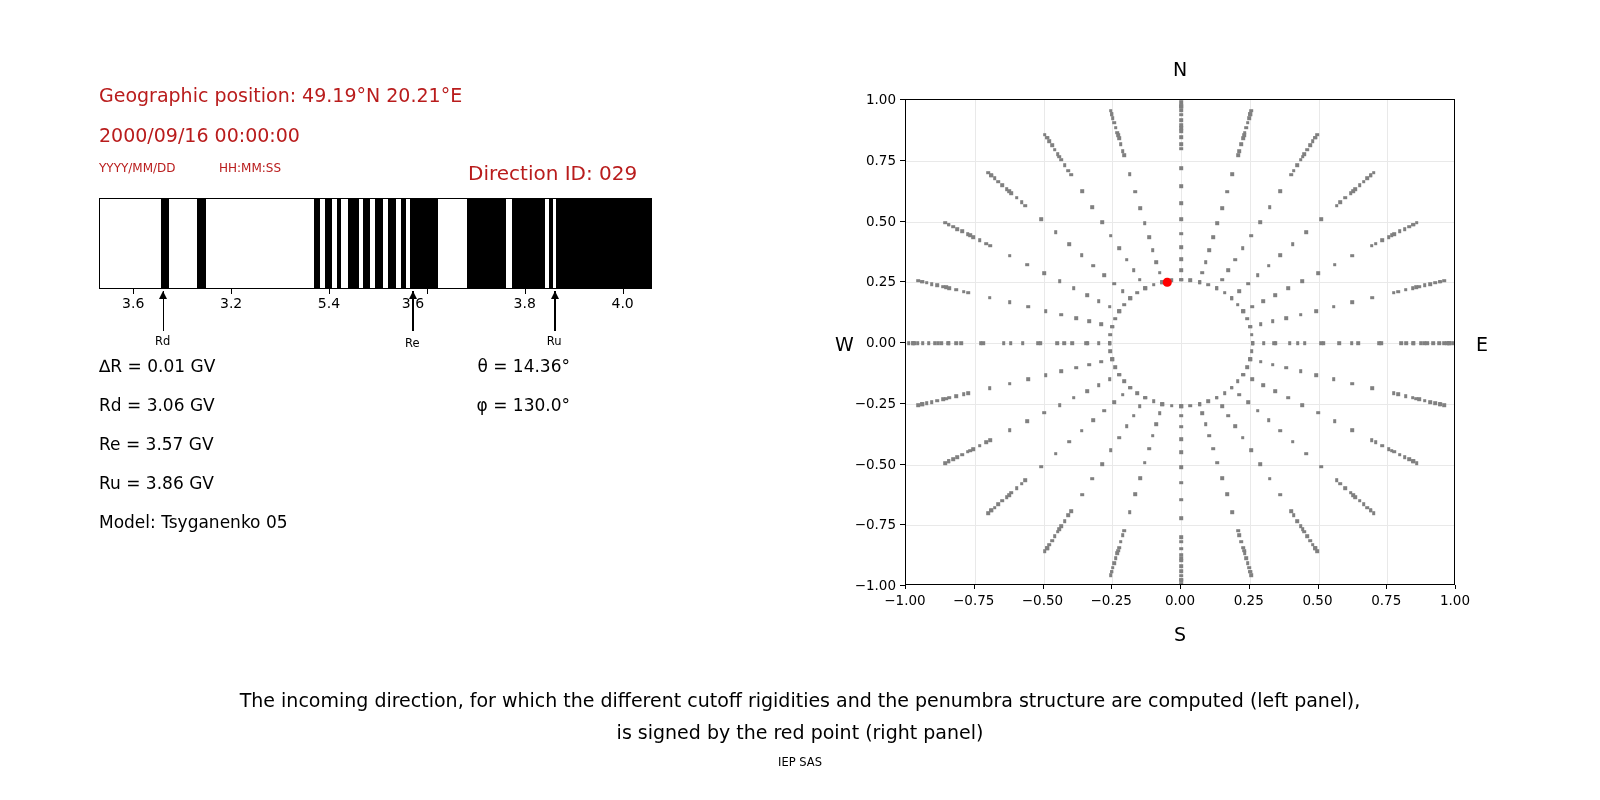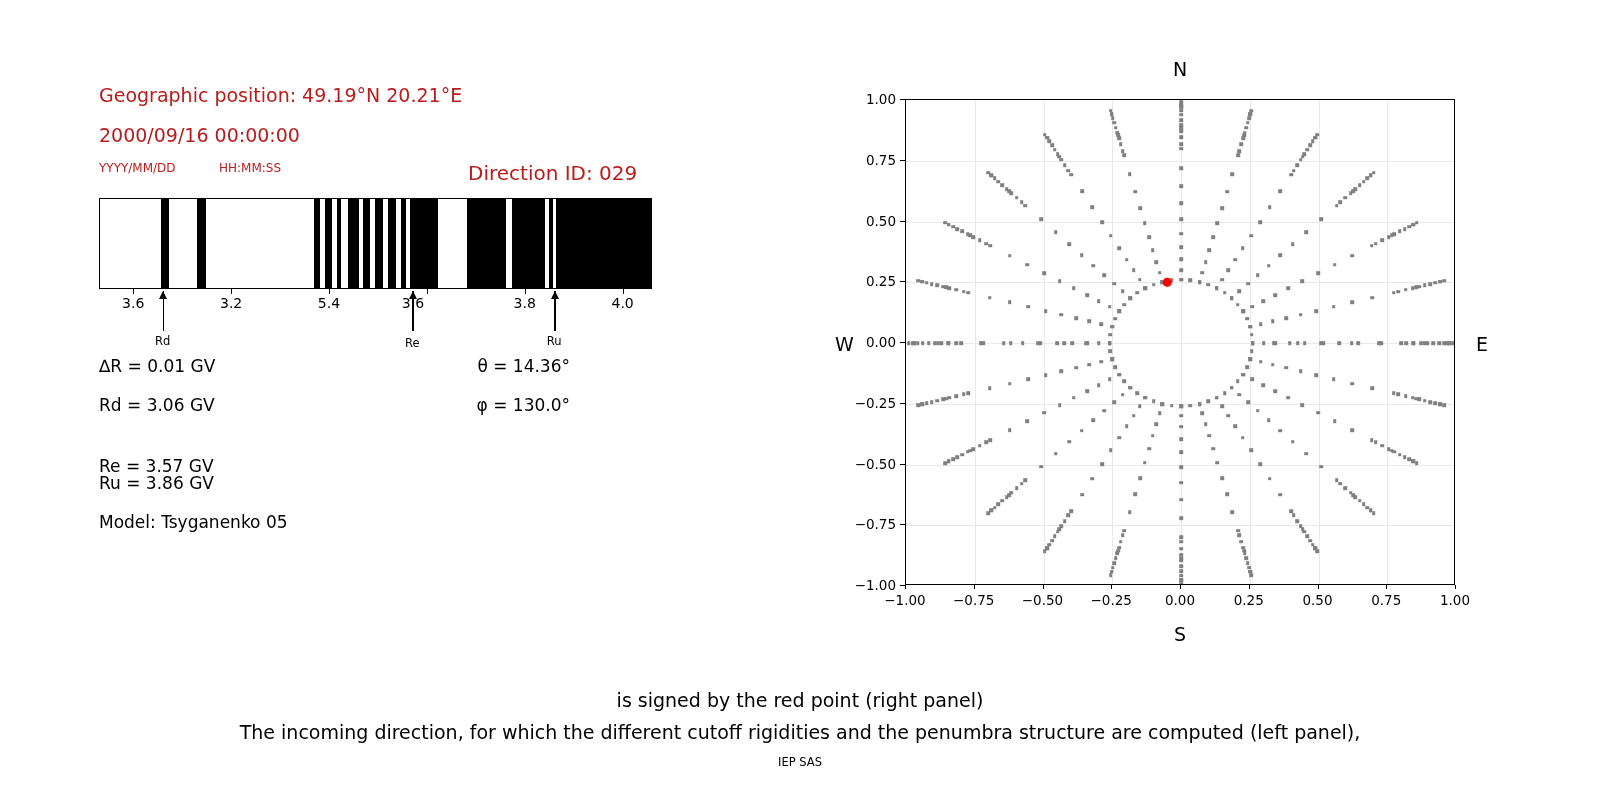--- a/index.html
+++ b/index.html
@@ -246,21 +246,21 @@
       <div class="marker-arrow" style="left: 63.6195px;"></div>
       <div class="marker-label" style="left: 63.6195px; top: 45px;">Rd</div>
       <div class="marker-arrow" style="left: 313.204px;"></div>
       <div class="marker-label" style="left: 313.204px; top: 47px;">Re</div>
       <div class="marker-arrow" style="left: 455.124px;"></div>
       <div class="marker-label" style="left: 455.124px; top: 45px;">Ru</div>
     </div>
 
   <div class="param param-left" style="top:356px">∆R = 0.01 GV</div>
   <div class="param param-left" style="top:395px">Rd = 3.06 GV</div>
-  <div class="param param-left" style="top:456px">Re = 3.57 GV</div>
+  <div class="param param-left" style="top:434px">Re = 3.57 GV</div>
   <div class="param param-left" style="top:473px">Ru = 3.86 GV</div>
   <div class="param param-left" style="top:512px">Model: Tsyganenko 05</div>
 
   <div class="param param-right" style="top:356px">θ = 14.36°</div>
   <div class="param param-right" style="top:395px">φ = 130.0°</div>
 </div>
 
 <div id="right-panel">
   <div id="polar-axes">
     <div id="selected-direction-point" style="left: 261.25px; top: 182.25px;"></div>
@@ -884,16 +884,16 @@
     <div class="ax-lbl-y" style="top: 281.25px;">0.25</div>
     <div class="ax-tick-y" style="top: 220.5px;"></div>
     <div class="ax-lbl-y" style="top: 220.5px;">0.50</div>
     <div class="ax-tick-y" style="top: 159.75px;"></div>
     <div class="ax-lbl-y" style="top: 159.75px;">0.75</div>
     <div class="ax-tick-y" style="top: 99px;"></div>
     <div class="ax-lbl-y" style="top: 99px;">1.00</div>
   </div>
 
 <div id="caption">
+  <div>The incoming direction, for which the different cutoff rigidities and the penumbra structure are computed (left panel),</div>
   <div>is signed by the red point (right panel)</div>
-  <div>The incoming direction, for which the different cutoff rigidities and the penumbra structure are computed (left panel),</div>
 </div>
 <div id="footer-credit">IEP SAS</div>
 
 </body></html>

